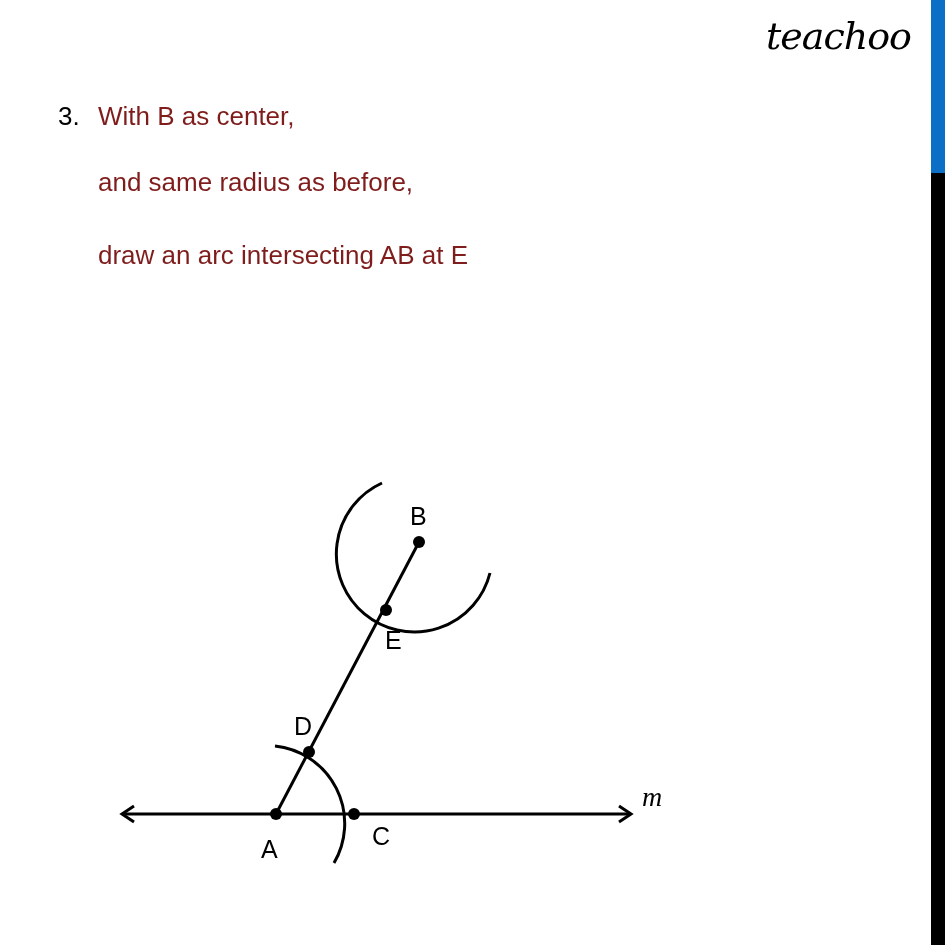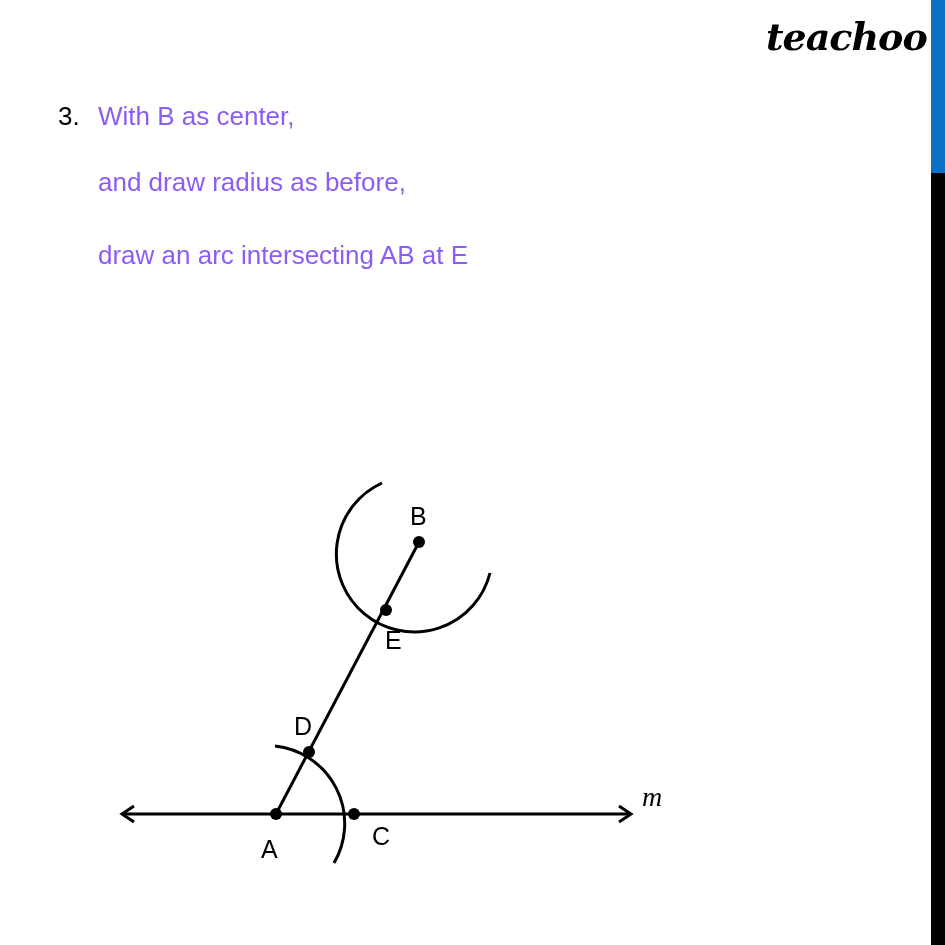--- a/index.html
+++ b/index.html
@@ -3,41 +3,41 @@
   <meta charset="utf-8">
   <style>
     html, body { margin: 0; padding: 0; }
     body {
       width: 945px; height: 945px; position: relative; overflow: hidden;
       background: #ffffff;
       font-family: "Liberation Sans", "DejaVu Sans", sans-serif;
     }
     .brand {
       position: absolute; left: 766px; top: 14px;
-      font-family: "DejaVu Serif", serif; font-style: italic; font-weight: bold;
+      font-family: "DejaVu Serif", serif; font-style: italic; font-weight: normal;
       font-size: 38px; letter-spacing: -1px; color: #000;
     }
     .side-blue { position: absolute; left: 931px; top: 0; width: 14px; height: 173px; background: #0b6fc6; }
     .side-black { position: absolute; left: 931px; top: 173px; width: 14px; height: 772px; background: #000; }
     .step-num { position: absolute; left: 58px; top: 101px; font-size: 26px; }
-    .line { position: absolute; left: 98px; font-size: 26px; color: #8b5cf6; white-space: nowrap; }
+    .line { position: absolute; left: 98px; font-size: 26px; color: #7f1d1d; white-space: nowrap; }
     svg { position: absolute; left: 0; top: 0; }
     .lbl { font-family: "Liberation Sans", sans-serif; font-size: 25px; fill: #000; }
     .lblm { font-family: "Liberation Serif", serif; font-style: italic; font-size: 28px; fill: #000; }
   </style>
 </head>
 <body>
 
 <div class="brand">teachoo</div>
 <div class="side-blue"></div>
 <div class="side-black"></div>
 
 <div class="step-num">3.</div>
 <div class="line" style="top:101px">With B as center,</div>
-<div class="line" style="top:167px">and draw radius as before,</div>
+<div class="line" style="top:167px">and same radius as before,</div>
 <div class="line" style="top:240px">draw an arc intersecting AB at E</div>
 
 <svg width="945" height="945" viewBox="0 0 945 945">
 
   <g stroke="#000" stroke-width="3" fill="none">
     <line x1="122" y1="814" x2="631" y2="814"></line>
     <polyline points="134,806 122,814 134,822"></polyline>
     <polyline points="619,806 631,814 619,822"></polyline>
   </g>
 

